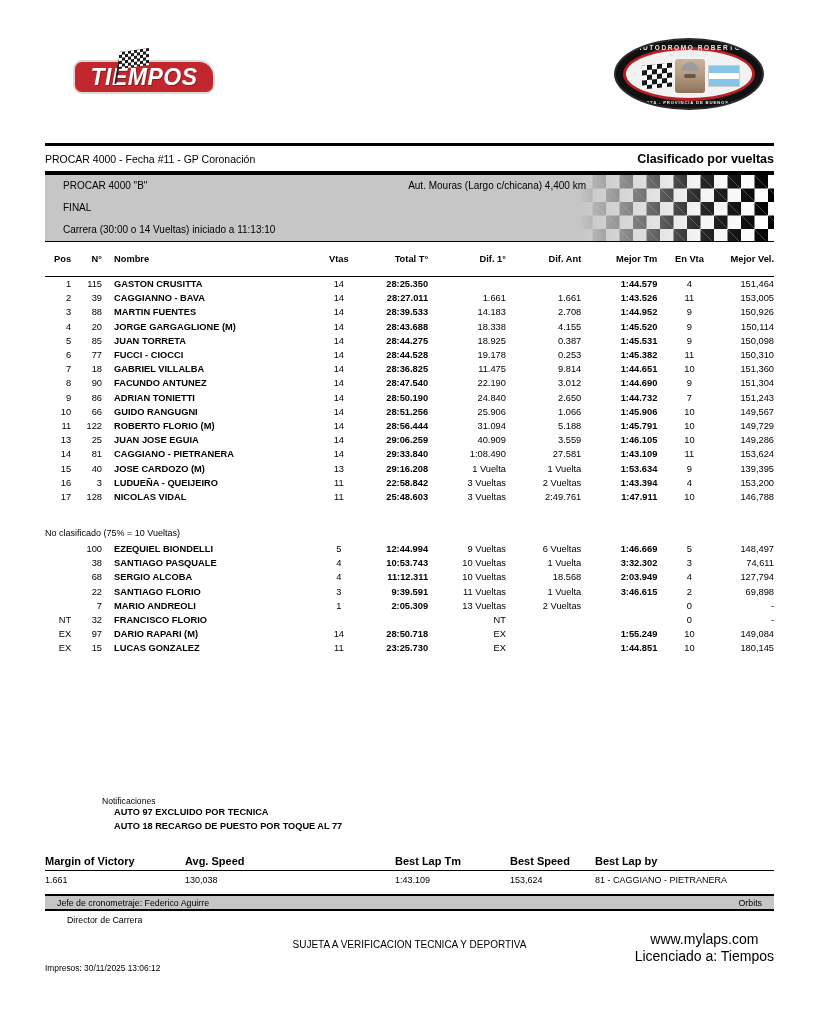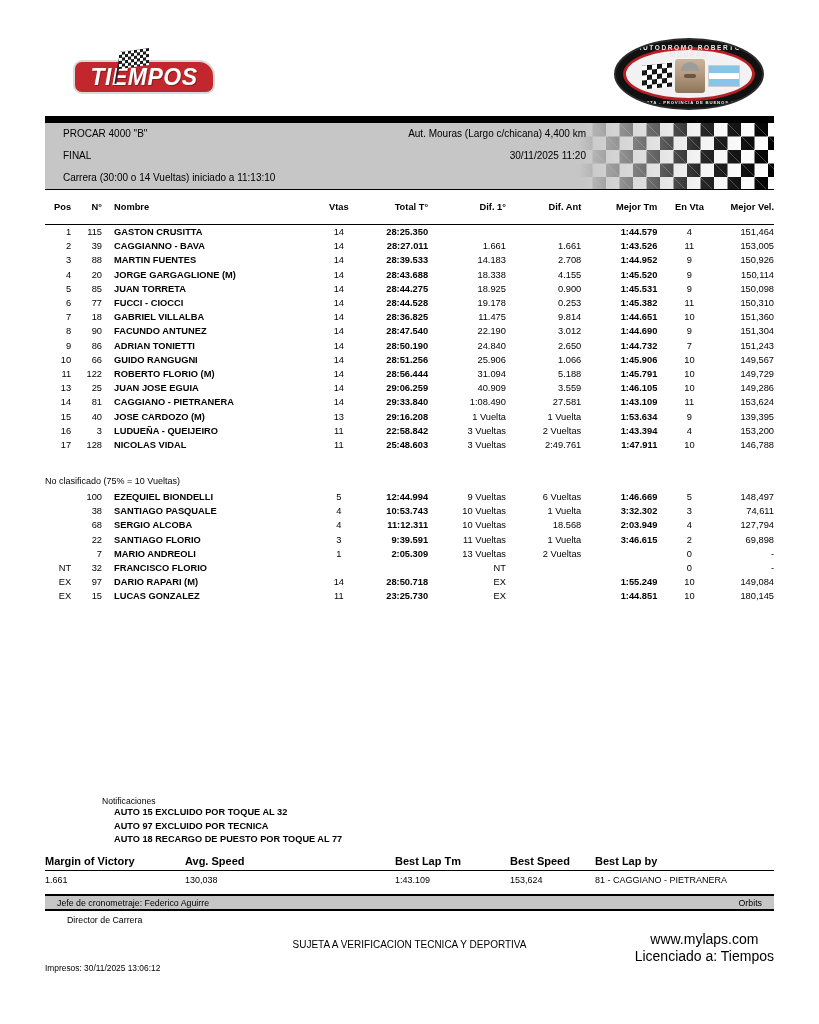--- a/index.html
+++ b/index.html
@@ -8,21 +8,21 @@
     width:819px; height:1024px;
     background:#ffffff;
     font-family:"Liberation Sans", sans-serif;
     color:#000;
     position:relative;
     overflow:hidden;
   }
   .page { position:relative; width:819px; height:1024px; padding:0; }
 
   
-  .logo-row { position:relative; height:116px; }
+  .logo-row { position:relative; height:143px; }
 
   .tiempos-logo {
     position:absolute; left:73px; top:48px;
     width:142px; height:46px;
   }
   .tiempos-badge {
     position:absolute; left:0; top:12px;
     width:142px; height:34px;
     background:#c1272d;
     border:2px solid #d9d9d9;
@@ -222,31 +222,34 @@
       <div class="circ-inner">
         <div class="circ-chk"></div>
         <div class="circ-face"></div>
         <div class="circ-arg"></div>
       </div>
       <div class="circ-bot-text">LA PLATA - PROVINCIA DE BUENOS AIRES</div>
     </div>
   </div>
 
   <div class="rule-thick"></div>
+  <div class="title-row">
+    <div class="title-left">PROCAR 4000 - Fecha #11 - GP Coronación</div>
+    <div class="title-right">Clasificado por vueltas</div>
+  </div>
   <div class="rule-thick"></div>
 
   <div class="infoband">
     <div class="checkerflag"></div>
     <div class="infoline">
       <span>PROCAR 4000 "B"</span>
       <span class="r">Aut. Mouras (Largo c/chicana) 4,400 km</span>
     </div>
     <div class="infoline">
       <span>FINAL</span>
-      <span class="r">30/11/2025 11:20</span>
     </div>
     <div class="infoline">
       <span>Carrera (30:00 o 14 Vueltas) iniciado a 11:13:10</span>
       <span class="r"></span>
     </div>
   </div>
 
   <div class="tablewrap">
     <table class="results">
       <thead>
@@ -312,21 +315,21 @@
             <td class="c-envta">9</td>
             <td class="c-mvel">150,114</td>
           </tr>
           <tr>
             <td class="c-pos">5</td>
             <td class="c-num">85</td>
             <td class="c-name">JUAN TORRETA</td>
             <td class="c-vtas">14</td>
             <td class="c-total">28:44.275</td>
             <td class="c-dif1">18.925</td>
-            <td class="c-difa">0.900</td>
+            <td class="c-difa">0.387</td>
             <td class="c-mtm">1:45.531</td>
             <td class="c-envta">9</td>
             <td class="c-mvel">150,098</td>
           </tr>
           <tr>
             <td class="c-pos">6</td>
             <td class="c-num">77</td>
             <td class="c-name">FUCCI - CIOCCI</td>
             <td class="c-vtas">14</td>
             <td class="c-total">28:44.528</td>
@@ -558,21 +561,20 @@
             <td class="c-envta">10</td>
             <td class="c-mvel">180,145</td>
           </tr>
         </tbody>
     </table>
   </div>
 
   <div class="notif">
     <div class="notif-title">Notificaciones</div>
     <div id="notif-list">
-        <div class="notif-item">AUTO 15 EXCLUIDO POR TOQUE AL 32</div>
         <div class="notif-item">AUTO 97 EXCLUIDO POR TECNICA</div>
         <div class="notif-item">AUTO 18 RECARGO DE PUESTO POR TOQUE AL 77</div>
       </div>
   </div>
 
   <div class="summary">
     <table class="summary-t">
       <thead>
         <tr>
           <th class="s1">Margin of Victory</th>

